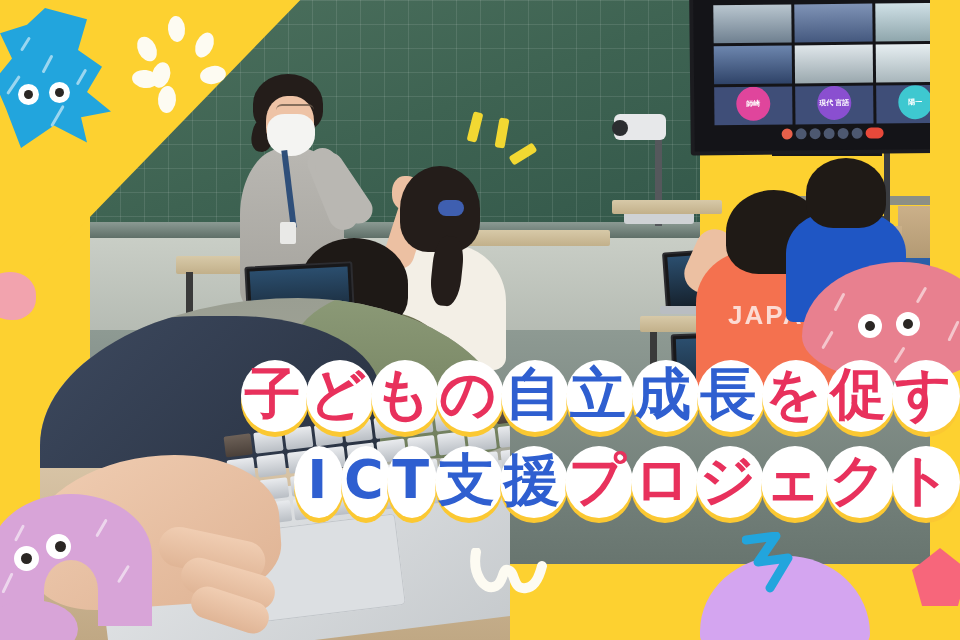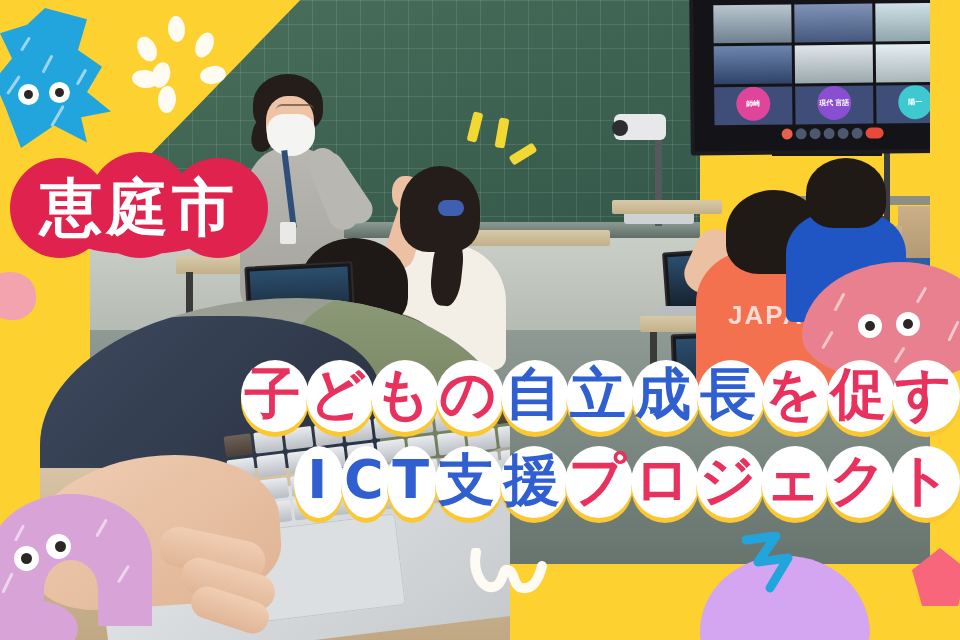--- a/index.html
+++ b/index.html
@@ -493,27 +493,20 @@
   <div class="pent"></div>
 
   <svg class="zigzag" viewBox="0 0 94 66">
     <polyline points="4,8 34,4 16,30 46,26 28,56" fill="none" stroke="#22a5dd" stroke-width="9" stroke-linecap="round" stroke-linejoin="round"></polyline>
   </svg>
 
   <svg class="wave" viewBox="0 0 100 60">
     <path d="M6,4 C2,26 14,44 26,38 C34,34 32,20 38,22 C46,24 42,42 56,40 C66,39 70,26 72,18" fill="none" stroke="#fdfbf2" stroke-width="10" stroke-linecap="round"></path>
   </svg>
 
-  <div class="badge">
-    <div class="badge-blob" style="left:2px;top:6px;width:100px;height:100px;"></div>
-    <div class="badge-blob" style="left:80px;top:0px;width:104px;height:106px;"></div>
-    <div class="badge-blob" style="left:160px;top:6px;width:100px;height:100px;"></div>
-    <div class="badge-blob" style="left:46px;top:22px;width:170px;height:80px;border-radius:44%;"></div>
-    <div class="badge-text">恵庭市</div>
-  </div>
 
   <div class="title-wrap">
     <div class="tline l1" id="line1">
         <div class="tchar red">
           <span>子</span>
         </div>
         <div class="tchar red">
           <span>ど</span>
         </div>
         <div class="tchar red">

